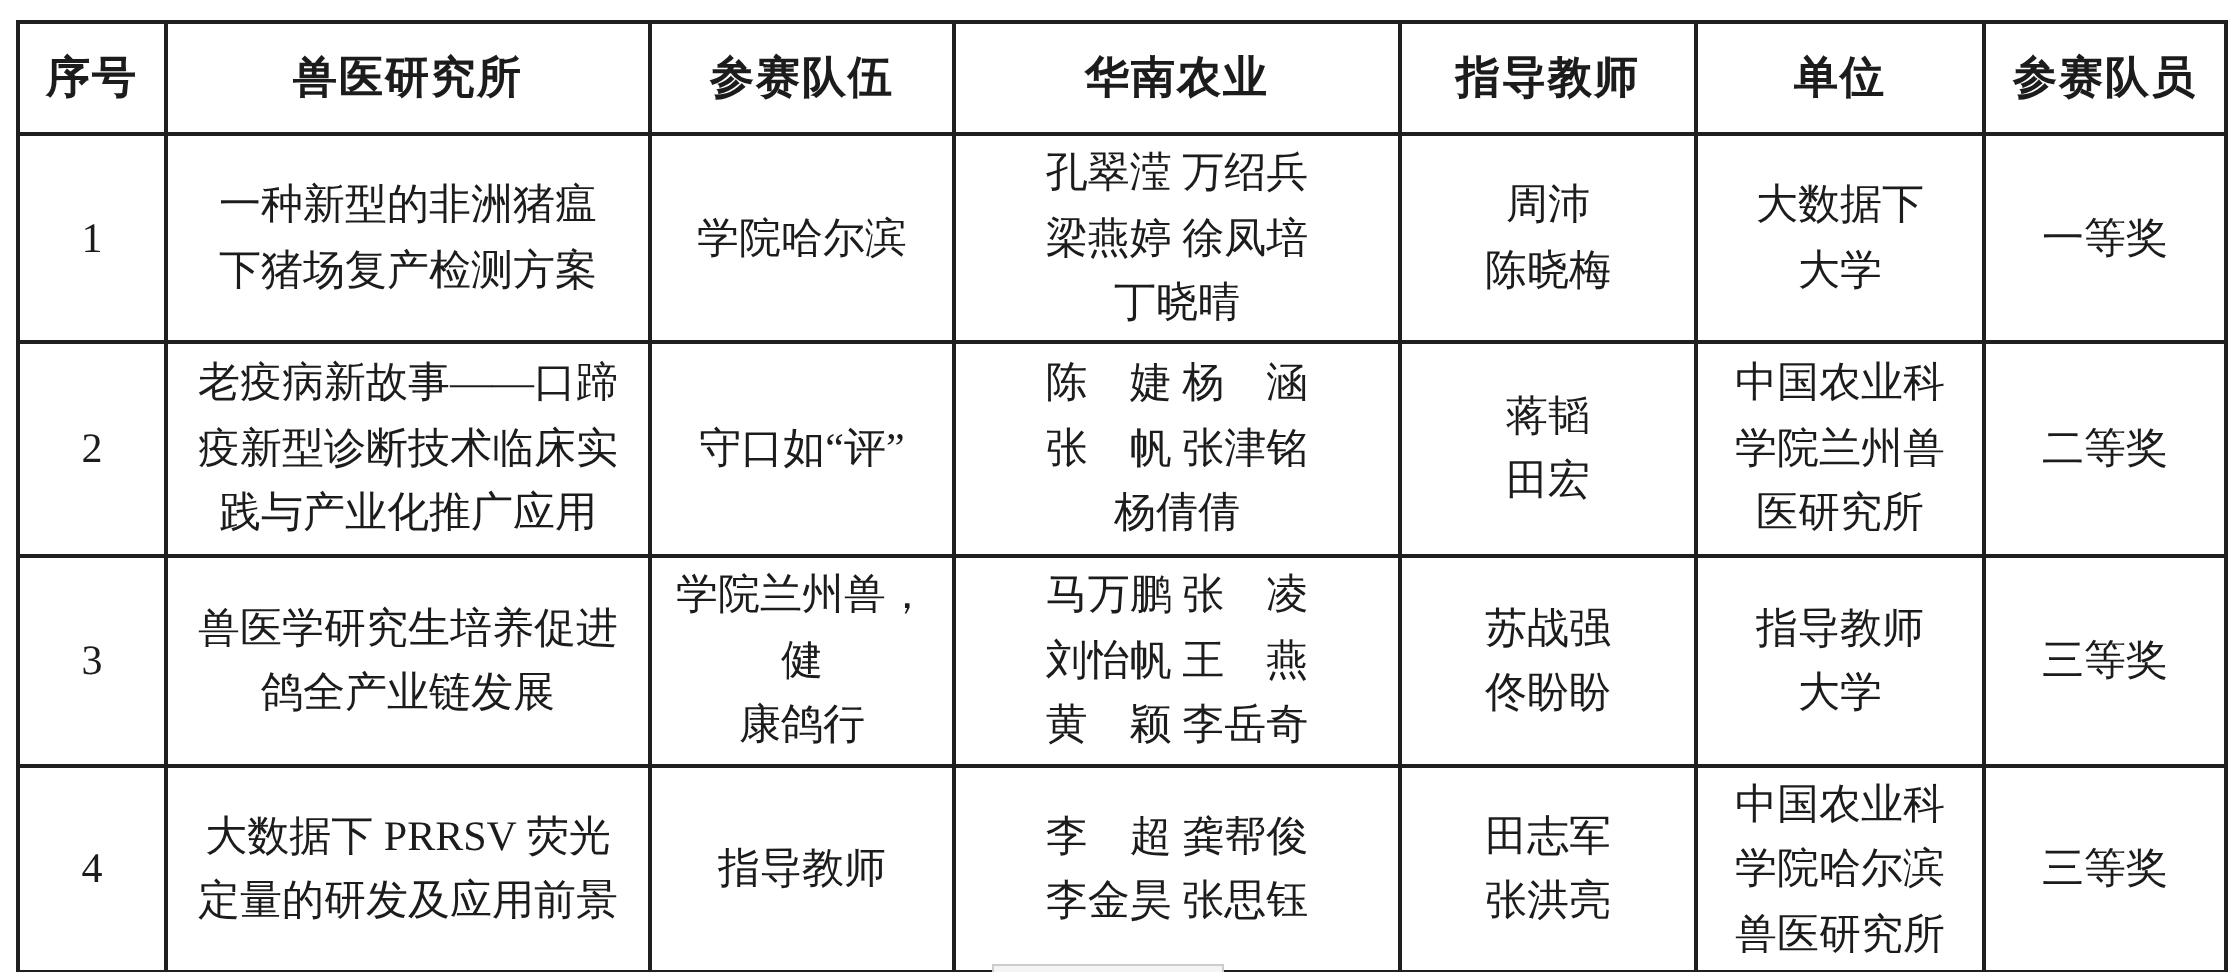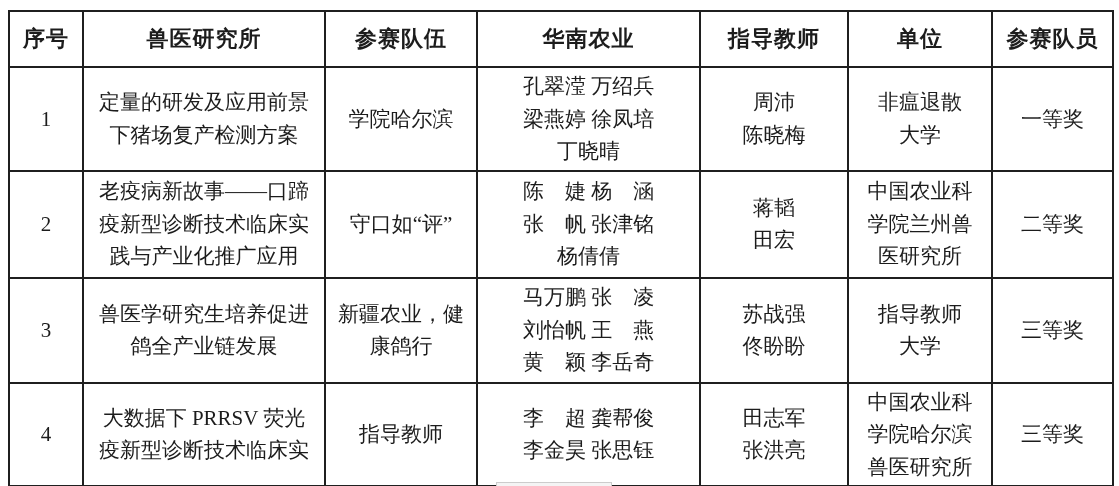--- a/index.html
+++ b/index.html
@@ -66,29 +66,29 @@
           <th>参赛队伍</th>
           <th>华南农业</th>
           <th>指导教师</th>
           <th>单位</th>
           <th>参赛队员</th>
         </tr>
     </thead>
     <tbody>
         <tr>
           <td>1</td>
-          <td>定量的研发及应用前景
+          <td>一种新型的非洲猪瘟
 下猪场复产检测方案</td>
           <td>学院哈尔滨</td>
           <td>孔翠滢 万绍兵
 梁燕婷 徐凤培
 丁晓晴</td>
           <td>周沛
 陈晓梅</td>
-          <td>非瘟退散
+          <td>大数据下
 大学</td>
           <td>一等奖</td>
         </tr>
         <tr>
           <td>2</td>
           <td>老疫病新故事——口蹄
 疫新型诊断技术临床实
 践与产业化推广应用</td>
           <td>守口如“评”</td>
           <td>陈　婕 杨　涵
@@ -98,35 +98,35 @@
 田宏</td>
           <td>中国农业科
 学院兰州兽
 医研究所</td>
           <td>二等奖</td>
         </tr>
         <tr>
           <td>3</td>
           <td>兽医学研究生培养促进
 鸽全产业链发展</td>
-          <td>新疆农业，健
+          <td>学院兰州兽，健
 康鸽行</td>
           <td>马万鹏 张　凌
 刘怡帆 王　燕
 黄　颖 李岳奇</td>
           <td>苏战强
 佟盼盼</td>
           <td>指导教师
 大学</td>
           <td>三等奖</td>
         </tr>
         <tr>
           <td>4</td>
           <td>大数据下 PRRSV 荧光
-疫新型诊断技术临床实</td>
+定量的研发及应用前景</td>
           <td>指导教师</td>
           <td>李　超 龚帮俊
 李金昊 张思钰</td>
           <td>田志军
 张洪亮</td>
           <td>中国农业科
 学院哈尔滨
 兽医研究所</td>
           <td>三等奖</td>
         </tr>

